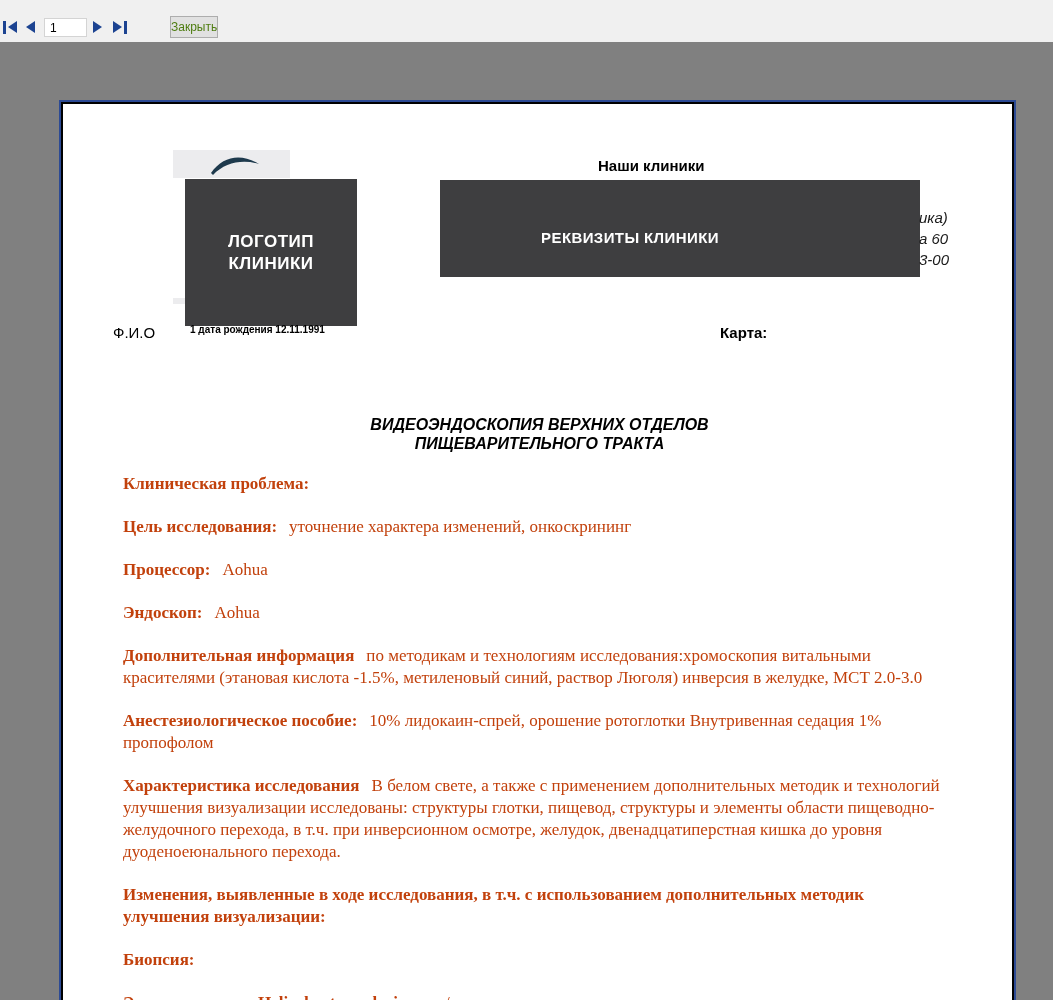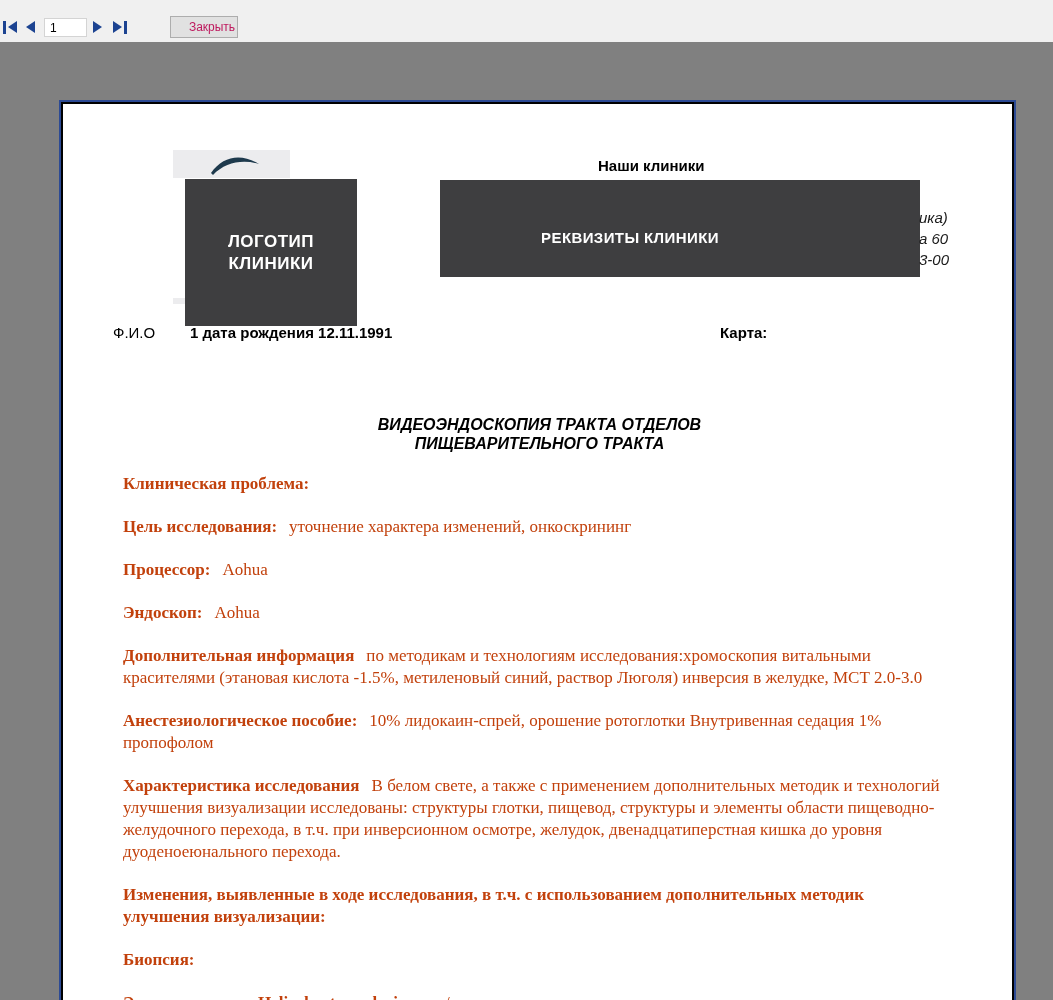--- a/index.html
+++ b/index.html
@@ -23,42 +23,42 @@
   .toolbar{position:absolute;left:0;top:0;width:1053px;height:42px;background:var(--toolbar-bg);z-index:5;}
   .navbtn{position:absolute;top:17px;height:20px;background:transparent;border:none;display:flex;align-items:center;cursor:pointer;padding:0;}
   .bar{width:3px;height:13px;background:var(--nav-icon);}
   .tri-l{width:0;height:0;border-style:solid;border-width:6.5px 9px 6.5px 0;border-color:transparent var(--nav-icon) transparent transparent;}
   .tri-r{width:0;height:0;border-style:solid;border-width:6.5px 0 6.5px 9px;border-color:transparent transparent transparent var(--nav-icon);}
   .btn-first{left:3px;}
   .btn-prev{left:26px;}
   .btn-next{left:93px;}
   .btn-last{left:113px;}
   .page-input{position:absolute;left:44px;top:18px;width:43px;height:19px;background:#fff;border:1px solid #d4d4d4;font:12px "Liberation Sans",sans-serif;padding-left:5px;color:#000;}
-  .close-btn{position:absolute;left:170px;top:16px;width:68px;height:22px;background:var(--button-bg);border:1px solid var(--button-border);font:12px "Liberation Sans",sans-serif;color:#be185d;cursor:pointer;padding-left:16px;}
+  .close-btn{position:absolute;left:170px;top:16px;width:48px;height:22px;background:var(--button-bg);border:1px solid var(--button-border);font:12px "Liberation Sans",sans-serif;color:#4d7c0f;cursor:pointer;}
 
   
   .preview{position:absolute;left:0;top:42px;width:1053px;height:958px;background:var(--preview-bg);overflow:hidden;margin-top:47px;}
   .page{position:absolute;left:59px;top:11px;width:957px;height:1240px;background:#fff;border:2px solid var(--page-border-outer);box-shadow:inset 0 0 0 2px var(--page-border-inner);}
   .page *{position:absolute;}
 
   
   .logo-img-top{left:112px;top:48px;width:117px;height:28px;background:var(--logo-image-bg);}
   .logo-img-bottom{left:112px;top:196px;width:117px;height:6px;background:var(--logo-image-bg);}
   .swoosh{left:36px;top:1px;width:52px;height:26px;}
   .clinics-header{left:537px;top:55px;width:200px;height:14px;overflow:hidden;font-weight:bold;font-size:15px;color:#000;}
   .logo-box{left:124px;top:77px;width:172px;height:147px;background:var(--placeholder-box-bg);display:flex;flex-direction:column;align-items:center;justify-content:center;}
   .logo-box span{position:static;color:var(--placeholder-text);font-weight:bold;font-size:17px;line-height:22px;letter-spacing:0.5px;}
   .req-box{left:379px;top:78px;width:480px;height:97px;background:var(--placeholder-box-bg);display:flex;align-items:center;justify-content:center;}
   .req-box span{position:static;color:var(--placeholder-text);font-weight:bold;font-size:15px;letter-spacing:0.4px;transform:translate(-50px,9px);}
   .fragments{left:858px;top:105px;width:60px;font-style:italic;font-size:15px;line-height:21px;color:#1a1a1a;}
   .fragments div{position:static;}
 
   
   .fio-label{left:52px;top:222px;font-size:15px;color:#000;}
-  .fio-value{left:129px;top:222px;font-size:15px;font-weight:bold;color:#000;}
+  .fio-value{left:129px;top:222px;font-size:10px;font-weight:bold;color:#000;}
   .card-label{left:659px;top:222px;font-size:15px;font-weight:bold;color:#000;}
 
   
   .report-title{left:0;top:313px;width:957px;text-align:center;font-weight:bold;font-style:italic;font-size:16px;line-height:19px;color:#000;}
 
   
   .body-text{left:62px;top:371px;width:822px;font-family:"Liberation Serif",serif;font-size:17px;line-height:22px;color:#c2410c;}
   .body-text p{position:static;margin:0 0 21px 0;}
   .body-text .lbl{position:static;font-weight:bold;}
   .body-text .txt{position:static;margin-left:12px;}
@@ -112,21 +112,21 @@
       <div>ика)</div>
       <div>а 60</div>
       <div>3-00</div>
     </div>
 
     <div class="fio-label">Ф.И.О</div>
     <div class="fio-value">1 дата рождения 12.11.1991</div>
     <div class="card-label">Карта:</div>
 
     <div class="report-title">
-      <div style="position:static">ВИДЕОЭНДОСКОПИЯ ТРАКТА ОТДЕЛОВ</div>
+      <div style="position:static">ВИДЕОЭНДОСКОПИЯ ВЕРХНИХ ОТДЕЛОВ</div>
       <div style="position:static">ПИЩЕВАРИТЕЛЬНОГО ТРАКТА</div>
     </div>
 
     <div class="body-text">
       <p><span class="lbl">Клиническая проблема:</span><span class="txt"></span></p>
       <p><span class="lbl">Цель исследования:</span><span class="txt">уточнение характера изменений, онкоскрининг</span></p>
       <p><span class="lbl">Процессор:</span><span class="txt">Aohua</span></p>
       <p><span class="lbl">Эндоскоп:</span><span class="txt">Aohua</span></p>
       <p><span class="lbl">Дополнительная информация</span><span class="txt">по методикам и технологиям исследования:хромоскопия витальными красителями  (этановая кислота -1.5%, метиленовый синий, раствор Люголя) инверсия в желудке,  МСТ 2.0-3.0</span></p>
       <p><span class="lbl">Анестезиологическое пособие:</span><span class="txt">10% лидокаин-спрей, орошение ротоглотки  Внутривенная седация 1% пропофолом</span></p>

